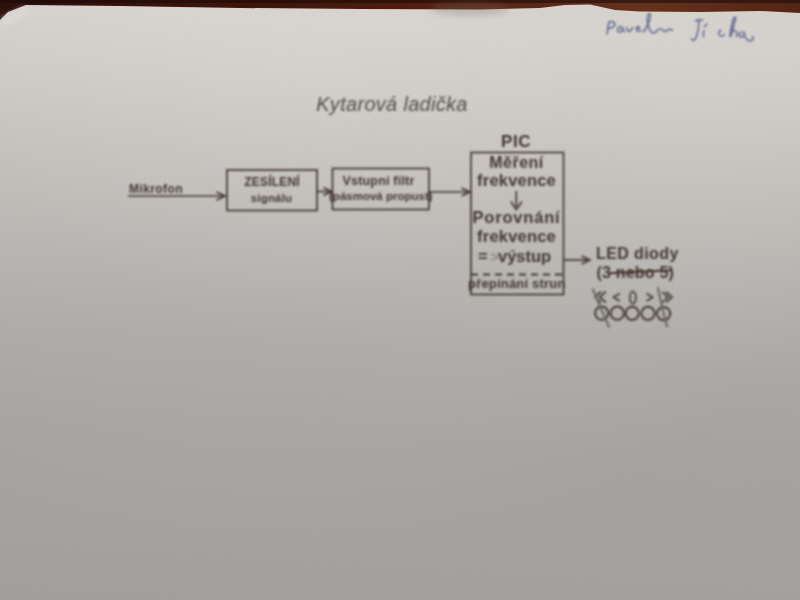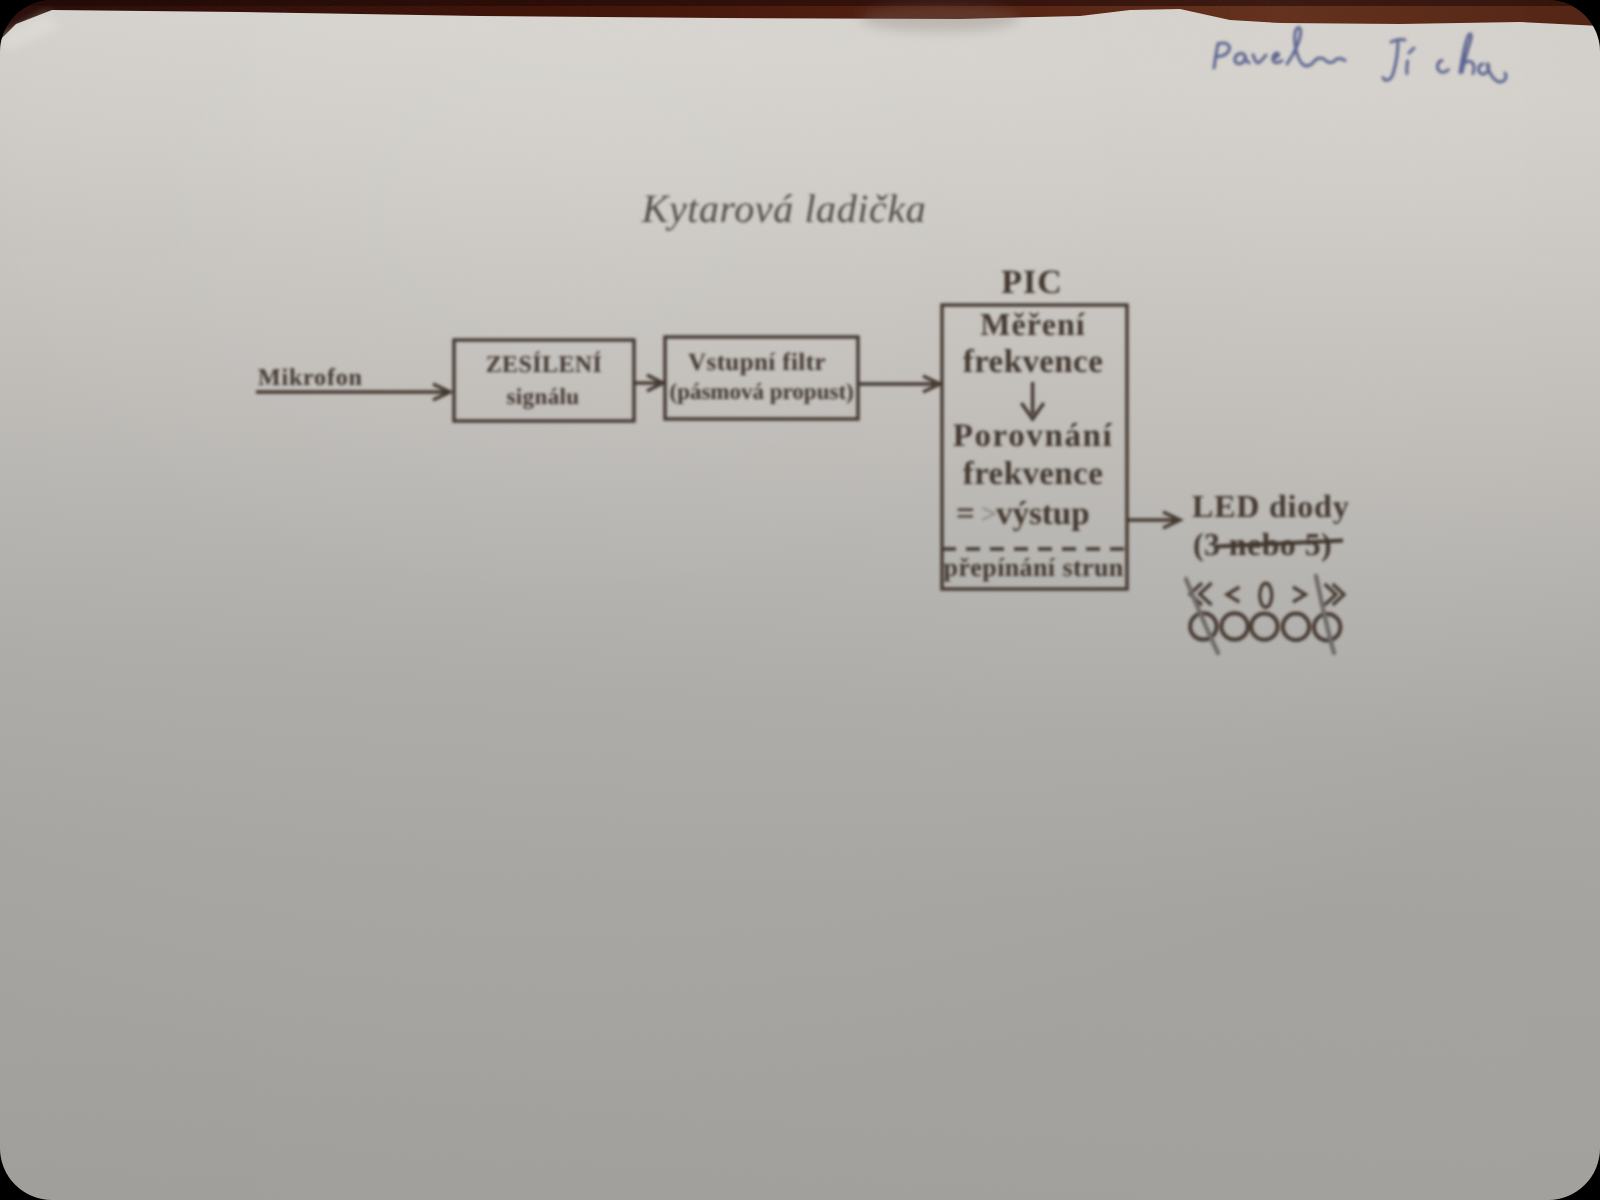--- a/index.html
+++ b/index.html
@@ -1,17 +1,17 @@
 <!DOCTYPE html>
 <html><head>
 <meta charset="utf-8">
 <style>
   html,body{margin:0;padding:0;background:#000;}
   #stage{position:relative;width:800px;height:600px;overflow:hidden;
-         font-family:Liberation Serif, serif;border-radius:26px;}
+         font-family:Liberation Sans, sans-serif;}
 </style>
 </head>
 <body>
 <div id="stage">
 <svg width="800" height="600" viewBox="0 0 800 600" xmlns="http://www.w3.org/2000/svg">
   <defs>
     <linearGradient id="tableg" x1="0" y1="0" x2="1" y2="0">
       <stop offset="0" stop-color="#2a0e09"></stop>
       <stop offset="0.35" stop-color="#3f1308"></stop>
       <stop offset="0.6" stop-color="#542011"></stop>

